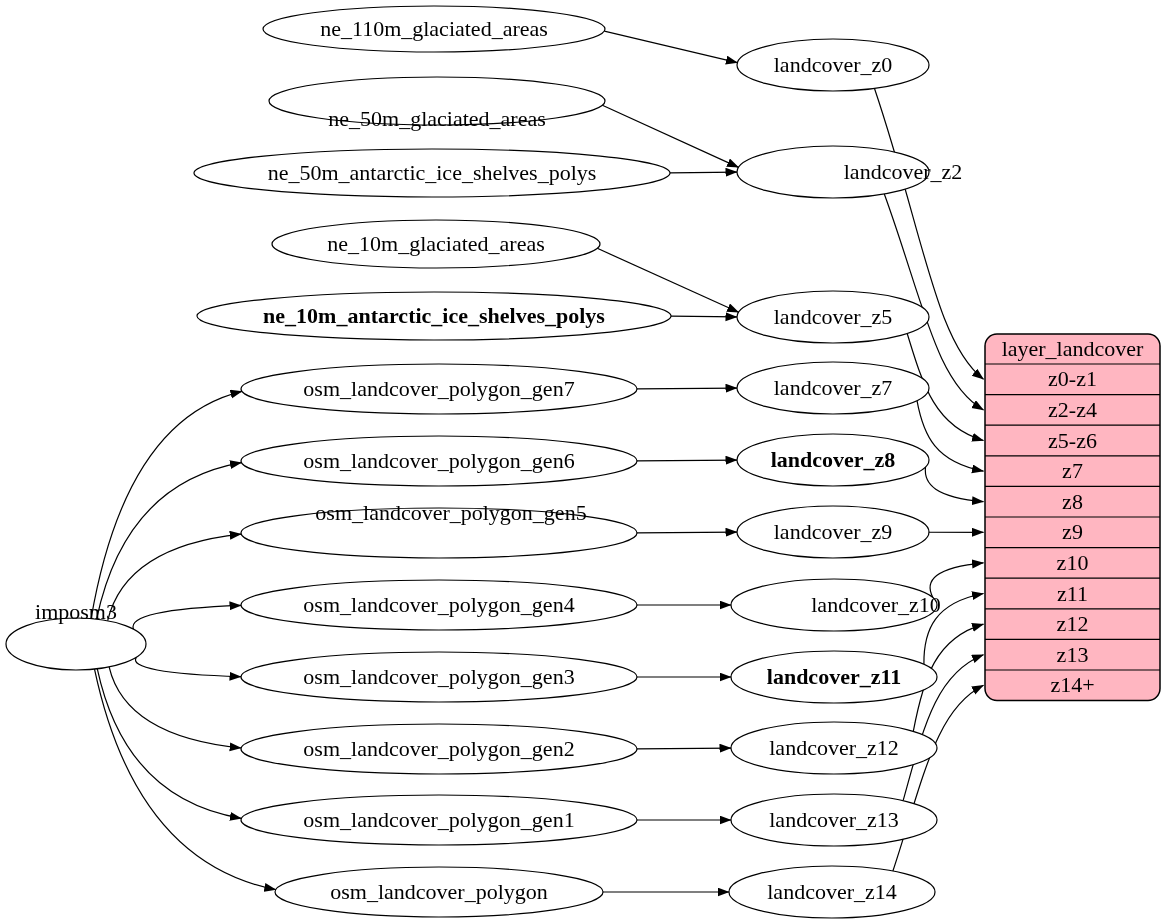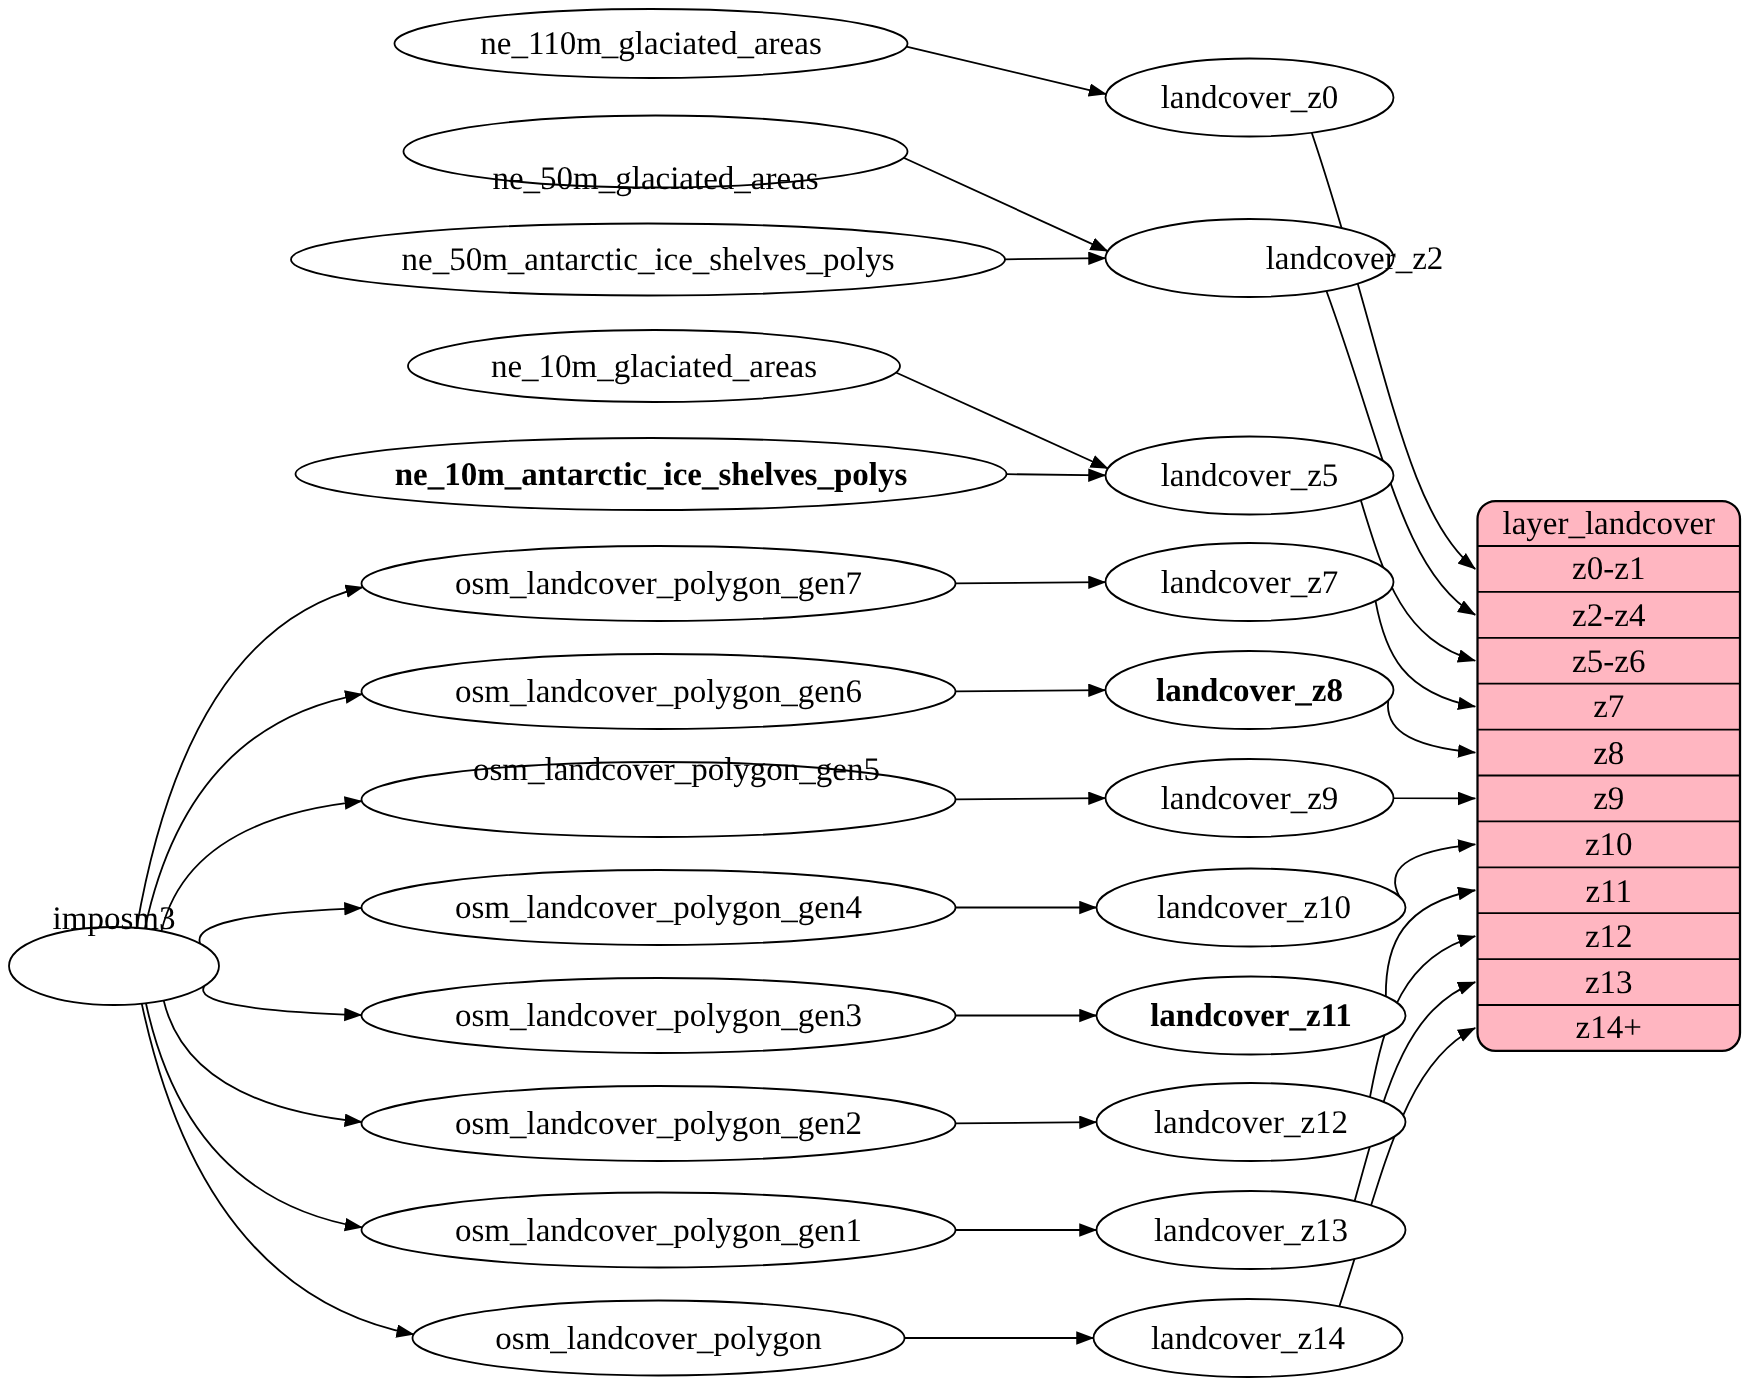--- a/index.html
+++ b/index.html
@@ -118,21 +118,21 @@
       <div style="left: 439px; top: 677px;">osm_landcover_polygon_gen3</div>
       <div style="left: 439px; top: 749px; text-align: center;">osm_landcover_polygon_gen2</div>
       <div style="left: 439px; top: 820px;">osm_landcover_polygon_gen1</div>
       <div style="left: 439px; top: 892px;">osm_landcover_polygon</div>
       <div style="left: 833px; top: 65px;">landcover_z0</div>
       <div style="left: 883px; top: 172px; margin-left: 20px;">landcover_z2</div>
       <div style="left: 833px; top: 317px;">landcover_z5</div>
       <div style="left: 833px; top: 388px;">landcover_z7</div>
       <div style="left: 833px; top: 460px; font-weight: bold;">landcover_z8</div>
       <div style="left: 833px; top: 532px;">landcover_z9</div>
-      <div style="left: 836px; top: 605px;">landcover_z10</div>
+      <div style="left: 876px; top: 605px;">landcover_z10</div>
       <div style="left: 834px; top: 677px; font-weight: bold;">landcover_z11</div>
       <div style="left: 834px; top: 748px;">landcover_z12</div>
       <div style="left: 834px; top: 820px;">landcover_z13</div>
       <div style="left: 832px; top: 892px;">landcover_z14</div>
       <div style="left: 1072.5px; top: 349px;">layer_landcover</div>
       <div style="left: 1072.5px; top: 379.3px;">z0-z1</div>
       <div style="left: 1072.5px; top: 409.9px;">z2-z4</div>
       <div style="left: 1072.5px; top: 440.5px;">z5-z6</div>
       <div style="left: 1072.5px; top: 471.1px;">z7</div>
       <div style="left: 1072.5px; top: 501.7px;">z8</div>

